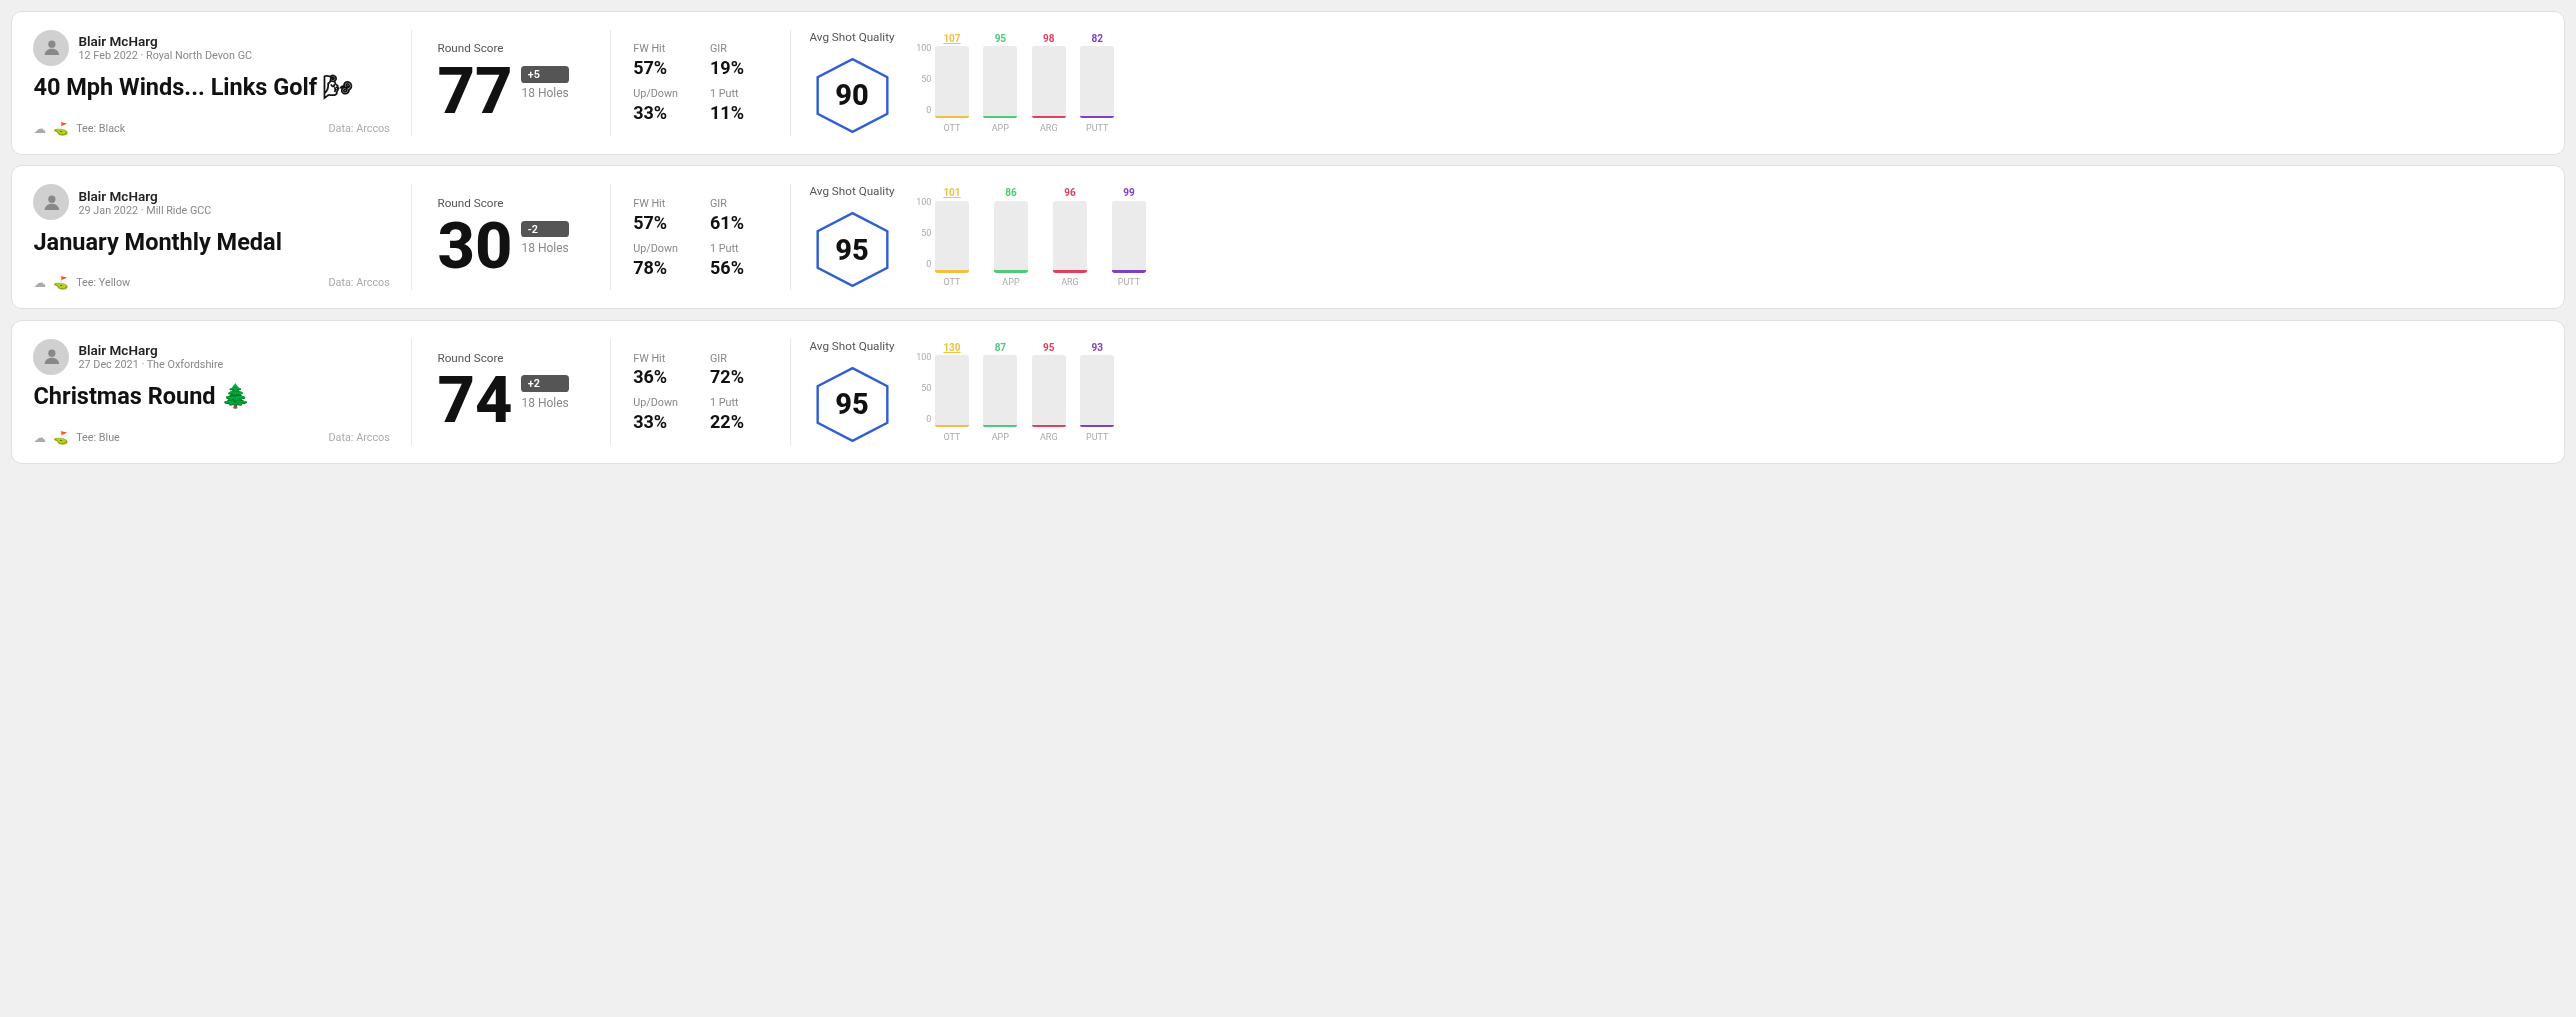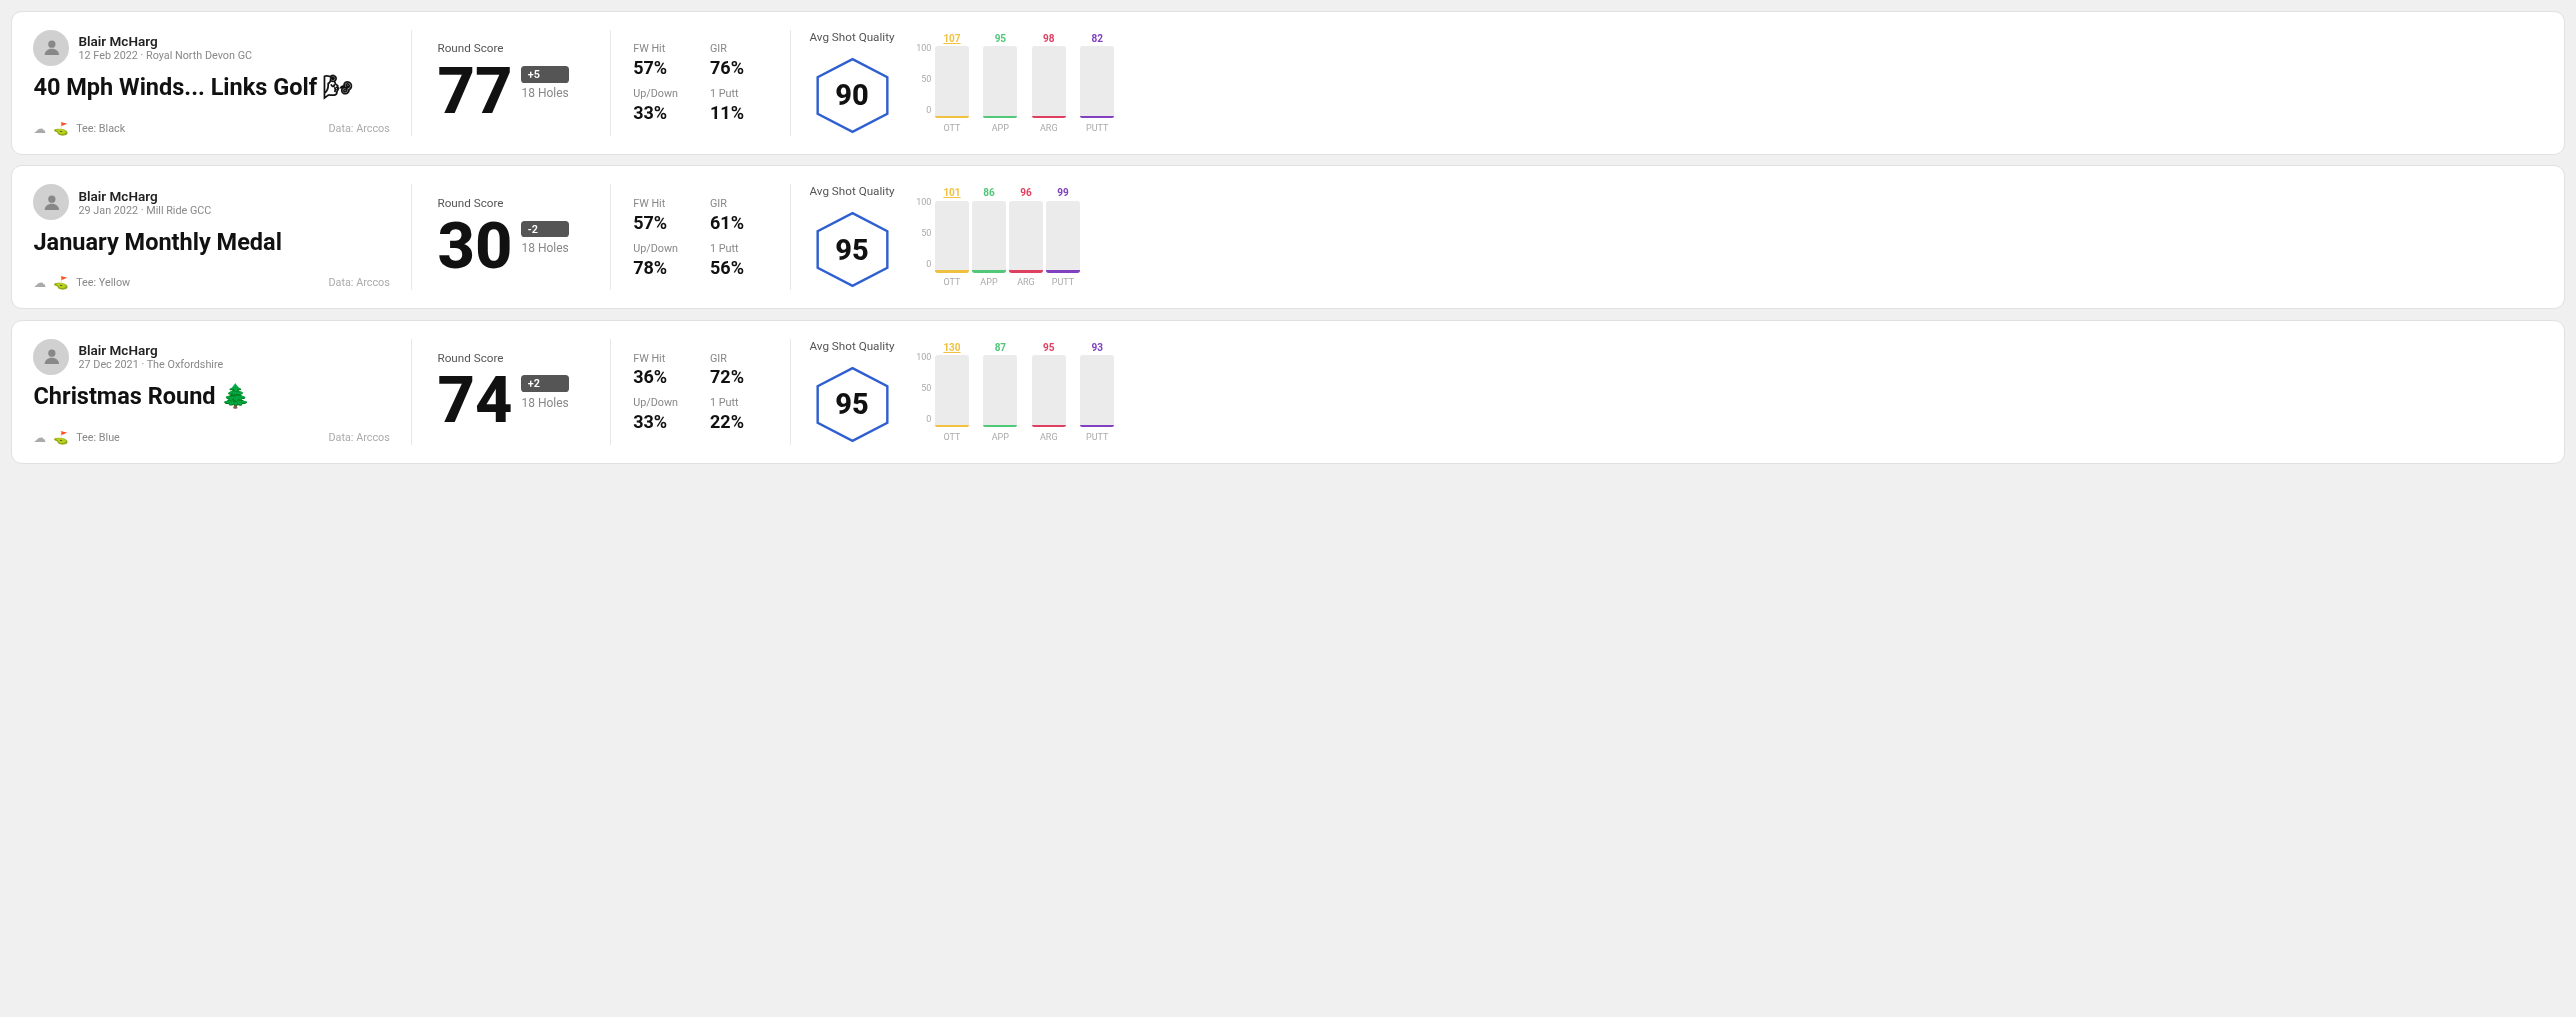--- a/index.html
+++ b/index.html
@@ -284,21 +284,21 @@
     </div>
 
     <div class="stats-section">
       <div class="stats-grid">
         <div class="stat-item">
           <div class="stat-name">FW Hit</div>
           <div class="stat-value">57%</div>
         </div>
         <div class="stat-item">
           <div class="stat-name">GIR</div>
-          <div class="stat-value">76%</div>
+          <div class="stat-value">19%</div>
         </div>
         <div class="stat-item">
           <div class="stat-name">Up/Down</div>
           <div class="stat-value">33%</div>
         </div>
         <div class="stat-item">
           <div class="stat-name">1 Putt</div>
           <div class="stat-value">11%</div>
         </div>
       </div>
@@ -425,21 +425,21 @@
           <span class="hexagon-score">95</span>
         </div>
       </div>
       <div class="chart-container">
         <div style="display:flex;flex-direction:row;gap:0;align-items:flex-end;">
             <div style="display:flex;flex-direction:column;justify-content:space-between;height:72px;font-size:9px;color:#aaa;padding-right:3.6px;text-align:right;margin-bottom:18px;">
     <span>100</span>
     <span>50</span>
     <span>0</span>
   </div>
-            <div style="display:flex;gap:3px;align-items:flex-start;">
+            <div style="display:flex;gap:25px;align-items:flex-start;">
       <div class="single-bar-group">
         <span class="single-bar-value color-ott">101</span>
         <div class="single-bar-bg">
           <div class="single-bar-accent bg-ott" style="height:2.7px;"></div>
         </div>
         <span class="single-bar-xlab">OTT</span>
       </div>
       <div class="single-bar-group">
         <span class="single-bar-value color-app">86</span>
         <div class="single-bar-bg">

